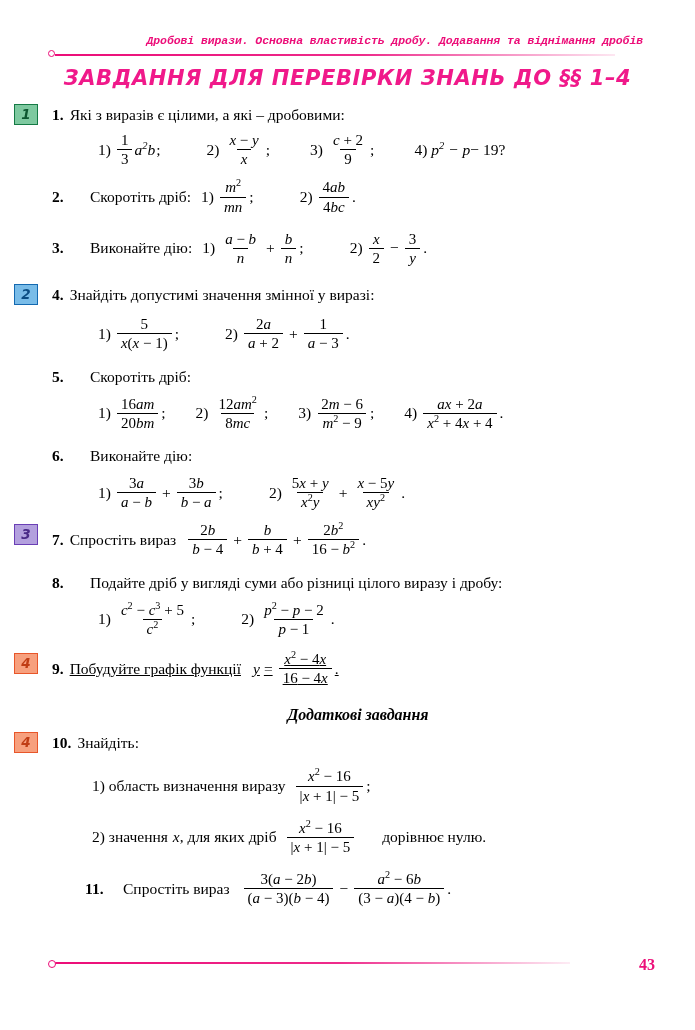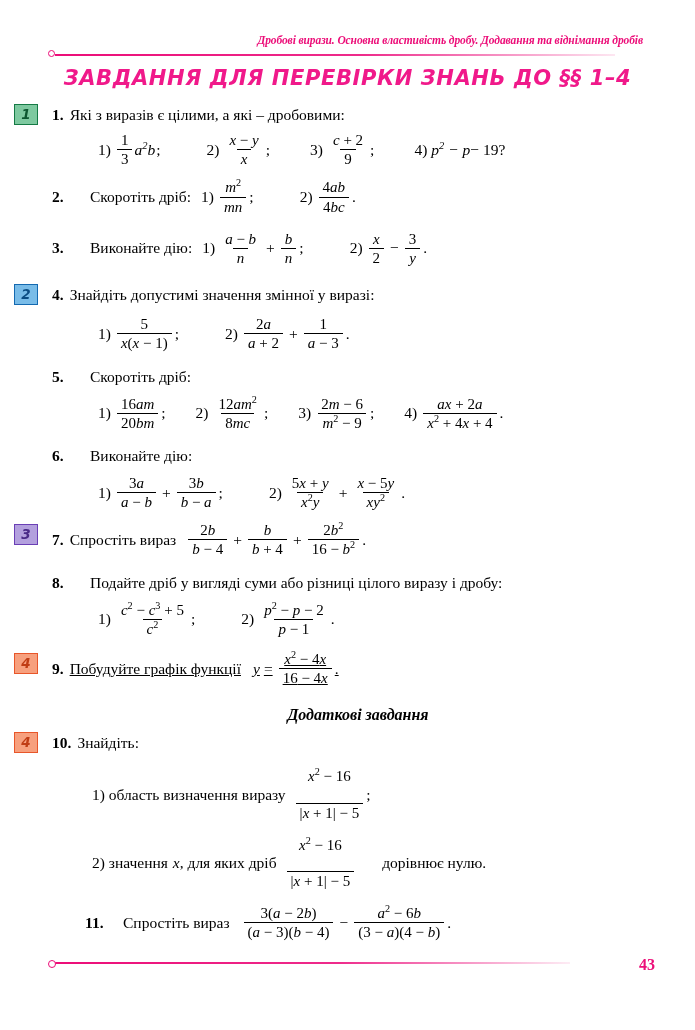--- a/index.html
+++ b/index.html
@@ -23,21 +23,21 @@
     left: 0;
     width: 695px;
     height: 26px;
   }
   .runhead-text {
     position: absolute;
     left: 0;
     right: 52px;
     top: 0;
     text-align: right;
-    font-family: Liberation Serif, serif;
+    font-family: Liberation Mono, monospace;
     font-weight: bold;
     font-style: italic;
     font-size: 11.5px;
     color: #ec0d78;
     letter-spacing: -0.1px;
     white-space: nowrap;
   }
   .runhead-rule {
     position: absolute;
     left: 55px;
@@ -165,21 +165,21 @@
   }
   .frac > .den {
     padding: 1px 4px 0 4px;
     border-top: 1.4px solid #000;
     font-size: 15px;
     white-space: nowrap;
   }
   .op { margin: 0 4px; }
   .punct { margin-left: 1px; }
   sup { font-size: 0.68em; vertical-align: super; line-height: 0; }
-  .bars { letter-spacing: 0; margin-top: 17px; }
+  .bars { letter-spacing: 0; }
 
   
   .subhead {
     text-align: center;
     font-weight: bold;
     font-style: italic;
     font-size: 16px;
     margin: 20px 0 6px 0;
   }
 

